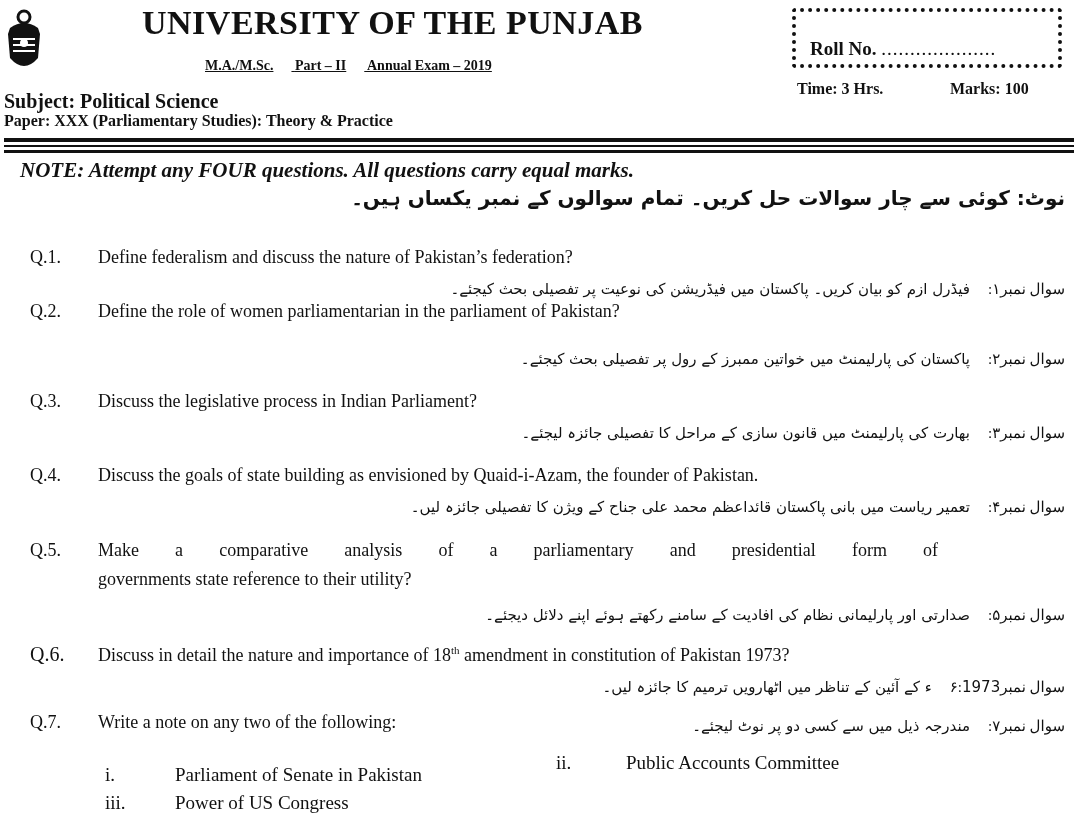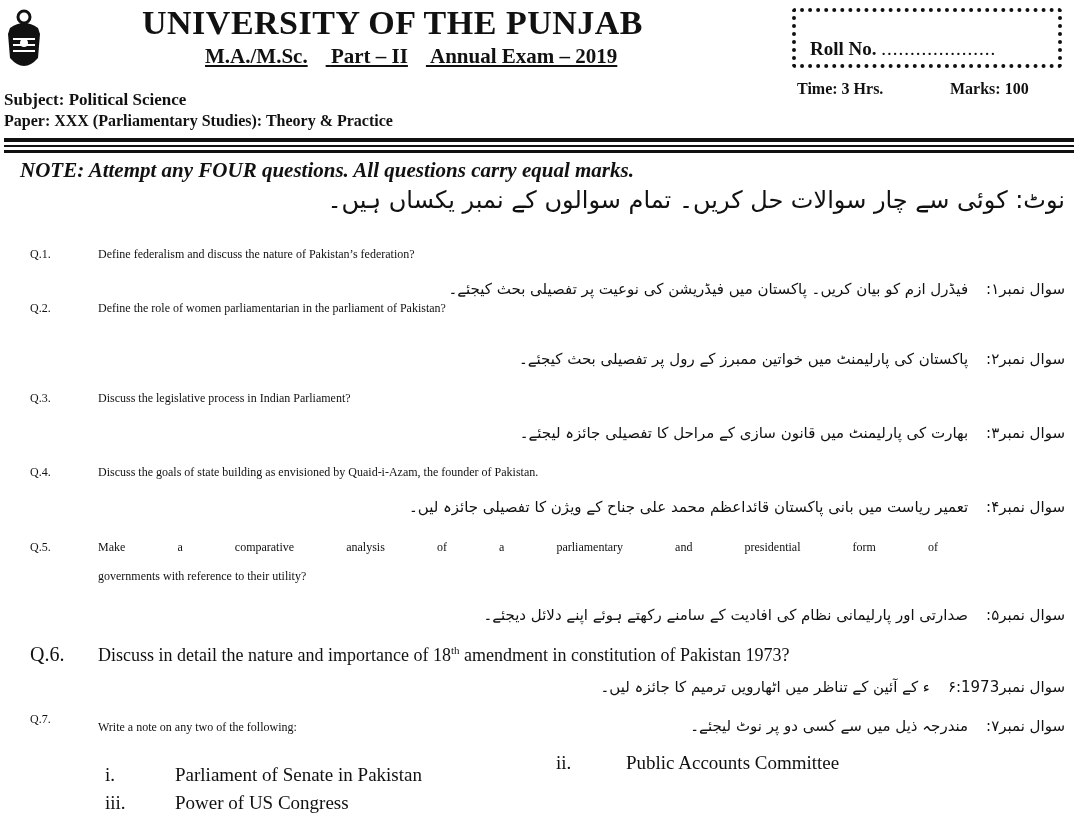--- a/index.html
+++ b/index.html
@@ -3,41 +3,41 @@
 <meta charset="utf-8">
 <style>
   html, body { margin: 0; padding: 0; background: #ffffff; }
   body {
     width: 1077px; height: 826px; overflow: hidden; position: relative;
     font-family: "Liberation Serif", "DejaVu Serif", serif; color: #111;
   }
   .abs { position: absolute; }
   .logo { left: 4px; top: 8px; width: 40px; height: 70px; }
   .title { left: 142px; top: 4px; font-size: 34px; font-weight: bold; letter-spacing: 0.5px; white-space: nowrap; }
-  .subtitle { left: 205px; top: 44px; font-size: 21px; font-weight: bold; white-space: nowrap; text-decoration: underline; }
+  .subtitle { left: 205px; top: 58px; font-size: 14px; font-weight: bold; white-space: nowrap; text-decoration: underline; }
   .subtitle span { margin-right: 18px; }
   .rollbox {
     left: 792px; top: 8px; width: 270px; height: 60px;
     border: 4px dotted #111; border-radius: 4px; box-sizing: border-box;
   }
   .rollbox .roll { position: absolute; left: 14px; top: 26px; font-size: 19px; font-weight: bold; white-space: nowrap; }
   .rollbox .roll .dots { font-weight: normal; letter-spacing: 1px; }
   .time { left: 797px; top: 80px; font-size: 16px; font-weight: bold; white-space: nowrap; }
   .marks { left: 950px; top: 80px; font-size: 16px; font-weight: bold; white-space: nowrap; }
-  .subject { left: 4px; top: 90px; font-size: 17px; font-weight: bold; white-space: nowrap; }
+  .subject { left: 4px; top: 90px; font-size: 20px; font-weight: bold; white-space: nowrap; }
   .paper { left: 4px; top: 112px; font-size: 16px; font-weight: bold; white-space: nowrap; }
   .rule { left: 4px; width: 1070px; background: #111; }
   .note { left: 20px; top: 158px; font-size: 21px; font-weight: bold; font-style: italic; white-space: nowrap; text-align: right; }
   .urdu { direction: rtl; text-align: right; right: 12px; white-space: nowrap; font-family: "DejaVu Sans", sans-serif; }
-  .urdu-note { top: 186px; font-size: 24px; font-weight: normal; }
-  .q { position: absolute; left: 30px; font-size: 12px; white-space: nowrap; }
+  .urdu-note { top: 186px; font-size: 20px; font-weight: bold; }
+  .q { position: absolute; left: 30px; font-size: 18px; white-space: nowrap; }
   .q .num { display: inline-block; width: 68px; }
   .q .text { display: inline-block; }
   .uq { position: absolute; right: 12px; font-size: 15px; direction: rtl; white-space: nowrap; font-family: "DejaVu Sans", sans-serif; }
-  .uq .lbl { margin-left: 18px; }
+  .uq .lbl { margin-left: 18px; font-family: Liberation Serif, serif; }
   .justify { display: inline-block; width: 840px; text-align: justify; text-align-last: justify; }
   .sub { position: absolute; font-size: 19px; white-space: nowrap; }
   .sub .rn { display: inline-block; width: 70px; }
   sup { font-size: 11px; }
 </style>
 </head>
 <body>
 
 <div class="abs logo">
   <svg width="40" height="70" viewBox="0 0 40 70">
@@ -101,35 +101,35 @@
   <span class="num">Q.4.</span><span class="text">Discuss the goals of state building as envisioned by Quaid-i-Azam, the founder of Pakistan.</span>
 </div>
 <div class="uq" style="top:498px;">
   <span class="lbl">سوال نمبر۴:</span><span>تعمیر ریاست میں بانی پاکستان قائداعظم محمد علی جناح کے ویژن کا تفصیلی جائزہ لیں۔</span>
 </div>
 
 <div class="q" style="top:540px;">
   <span class="num">Q.5.</span><span class="text justify">Make a comparative analysis of a parliamentary and presidential form of</span>
 </div>
 <div class="q" style="top:569px;">
-  <span class="num"></span><span class="text">governments with reference to their utility?</span>
+  <span class="num"></span><span class="text">governments state reference to their utility?</span>
 </div>
 <div class="uq" style="top:606px;">
   <span class="lbl">سوال نمبر۵:</span><span>صدارتی اور پارلیمانی نظام کی افادیت کے سامنے رکھتے ہوئے اپنے دلائل دیجئے۔</span>
 </div>
 
 <div class="q" style="top:643px;font-size:18px;">
   <span class="num" style="font-size:20px;">Q.6.</span><span class="text"><span>Discuss in detail the nature and importance of 18</span><sup>th</sup><span> amendment in constitution of Pakistan 1973?</span></span>
 </div>
 <div class="uq" style="top:678px;">
   <span class="lbl">سوال نمبر۶:</span><span>1973ء کے آئین کے تناظر میں اٹھارویں ترمیم کا جائزہ لیں۔</span>
 </div>
 
 <div class="q" style="top:712px;">
-  <span class="num">Q.7.</span><span class="text" style="position:relative;top:8px;">Write a note on any two of the following:</span>
+  <span class="num">Q.7.</span><span class="text" style="position:relative;top:0;">Write a note on any two of the following:</span>
 </div>
 <div class="uq" style="top:717px;">
   <span class="lbl">سوال نمبر۷:</span><span>مندرجہ ذیل میں سے کسی دو پر نوٹ لیجئے۔</span>
 </div>
 
 <div class="sub" style="left:105px;top:764px;">
   <span class="rn">i.</span><span>Parliament of Senate in Pakistan</span>
 </div>
 <div class="sub" style="left:556px;top:752px;">
   <span class="rn">ii.</span><span>Public Accounts Committee</span>

